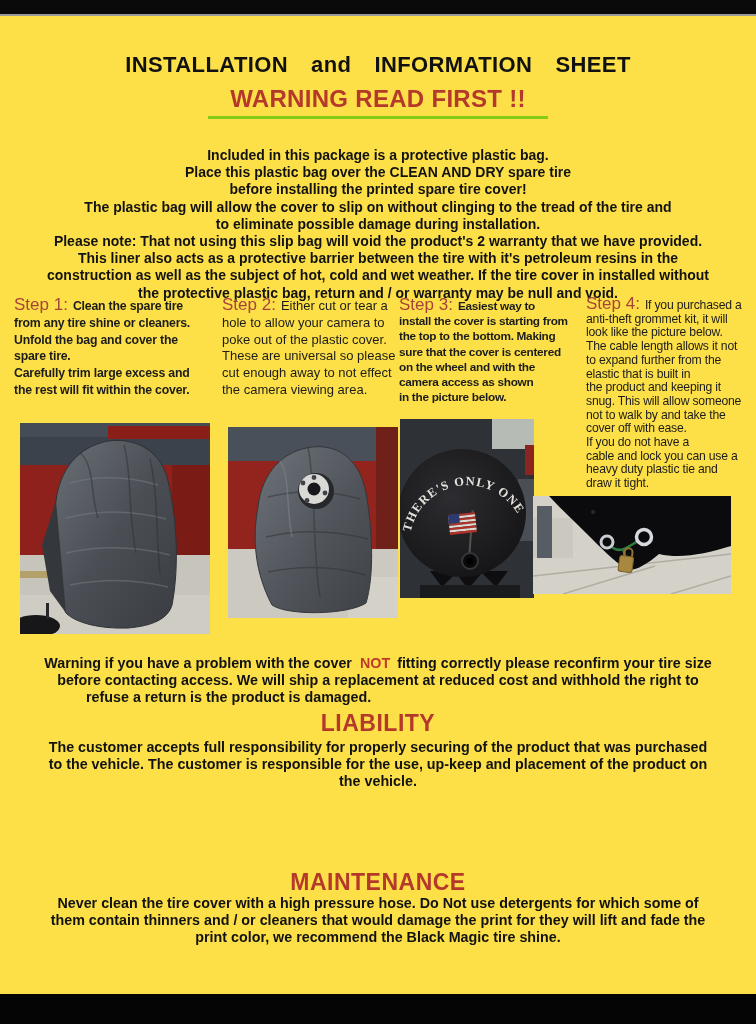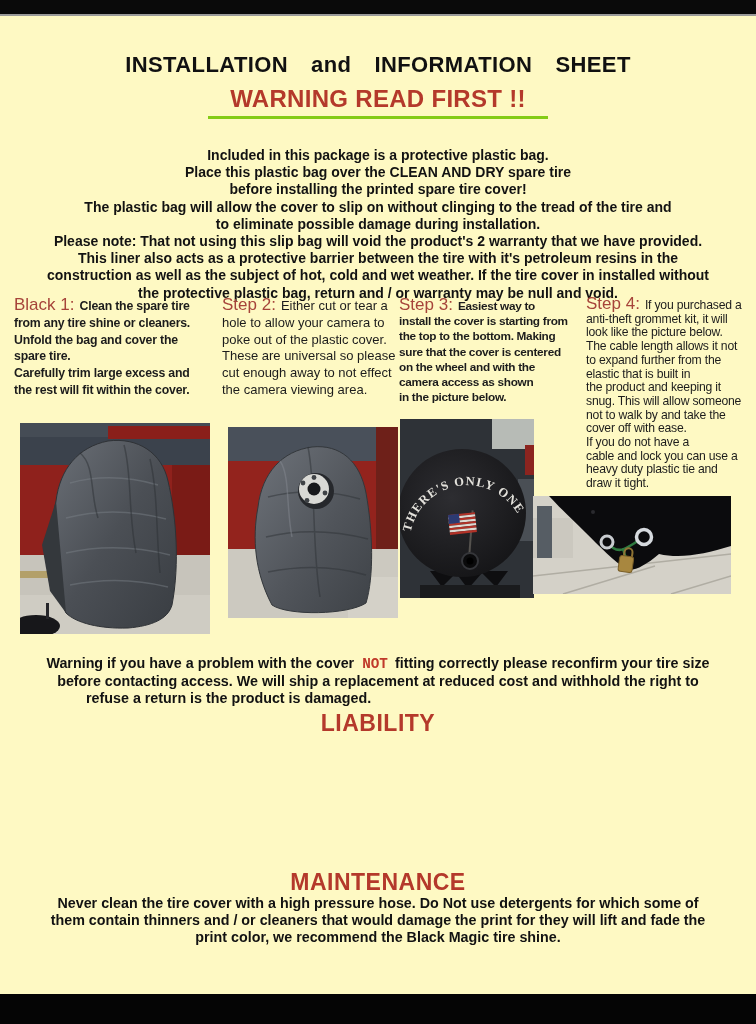--- a/index.html
+++ b/index.html
@@ -1,18 +1,18 @@
 <!DOCTYPE html>
 <html><head>
 <meta charset="utf-8">
 <style>
   html,body{margin:0;padding:0;background:#ffffff;}
   .page{
     position:relative;width:756px;height:1024px;margin:0 auto;
-    background:#fef9c3;overflow:hidden;
+    background:#fde047;overflow:hidden;
     font-family:"Liberation Sans","DejaVu Sans",sans-serif;color:#151515;
   }
   .preline{white-space:pre-line;}
   .bar-top{position:absolute;left:0;top:0;width:756px;height:14px;background:#0a0a0a;border-bottom:2px solid #9a9a9a;}
   .bar-bottom{position:absolute;left:0;top:994px;width:756px;height:30px;background:#050505;}
 
   .title{
     position:absolute;left:0;top:52px;width:756px;text-align:center;
     font-size:22px;font-weight:700;letter-spacing:.4px;word-spacing:5px;white-space:pre-wrap;color:#111;
   }
@@ -40,21 +40,21 @@
 
   .photo{position:absolute;line-height:0;}
   .p1{left:20px;top:423px;}
   .p2{left:228px;top:427px;}
   .p3{left:400px;top:419px;}
   .p4{left:533px;top:496px;}
 
   .fitwarn{position:absolute;left:0;top:655px;width:756px;font-size:14.3px;font-weight:700;line-height:17.2px;color:#121212;}
   .fw1,.fw2{text-align:center;}
   .fw3{text-align:left;padding-left:86px;}
-  .notword{color:#c03a2a;margin:0 7px 0 8px;font-family:Liberation Mono, monospace;}
+  .notword{color:#c03a2a;margin:0 7px 0 8px;}
 
   .sechead{position:absolute;left:0;width:756px;text-align:center;color:#b4392b;font-size:23px;font-weight:700;letter-spacing:.5px;}
   .liabhead{top:710px;}
   .mainthead{top:869px;}
   .para{position:absolute;left:0;width:756px;text-align:center;font-size:14.3px;font-weight:700;line-height:17.2px;color:#121212;}
   .liabtext{top:739px;}
   .resale{top:806px;}
   .mainttext{top:895px;}
 </style>
 </head>
@@ -73,21 +73,21 @@
 Place this plastic bag over the CLEAN AND DRY spare tire
 before installing the printed spare tire cover!
 The plastic bag will allow the cover to slip on without clinging to the tread of the tire and
 to eliminate possible damage during installation.
 Please note: That not using this slip bag will void the product's 2 warranty that we have provided.
 This liner also acts as a protective barrier between the tire with it's petroleum resins in the
 construction as well as the subject of hot, cold and wet weather.  If the tire cover in installed without
 the protective plastic bag, return and / or warranty may be null and void.</div>
 
   <div class="step step1">
-    <span class="slabel">Black 1:</span><span class="sbody preline">Clean the spare tire
+    <span class="slabel">Step 1:</span><span class="sbody preline">Clean the spare tire
 from any tire shine or cleaners.
 Unfold the bag and cover the
 spare tire.
 Carefully trim large excess and
 the rest will fit within the cover.</span>
   </div>
   <div class="step step2">
     <span class="slabel">Step 2:</span><span class="sbody preline">Either cut or tear a
 hole to allow your camera to
 poke out of the plastic cover.
@@ -231,20 +231,23 @@
     </svg>
   </div>
 
   <div class="fitwarn">
     <div class="fw1"><span>Warning if you have a problem with the cover</span><span class="notword">NOT</span><span>fitting correctly please reconfirm your tire size</span></div>
     <div class="fw2">before contacting access. We will ship a replacement at reduced cost and withhold the right to</div>
     <div class="fw3">refuse a return is the product is damaged.</div>
   </div>
 
   <div class="sechead liabhead">LIABILITY</div>
+  <div class="para liabtext preline">The customer accepts full responsibility for properly securing of the product that was purchased
+to the vehicle.  The customer is responsible for the use, up-keep and placement of the product on
+the vehicle.</div>
 
 
   <div class="sechead mainthead">MAINTENANCE</div>
   <div class="para mainttext preline">Never clean the tire cover with a high pressure hose.  Do Not  use detergents for which some of
 them contain thinners and / or cleaners that would damage the print for they will lift and fade the
 print color, we recommend the Black Magic tire shine.</div>
 
   <div class="bar-bottom"></div>
 </div>
 

